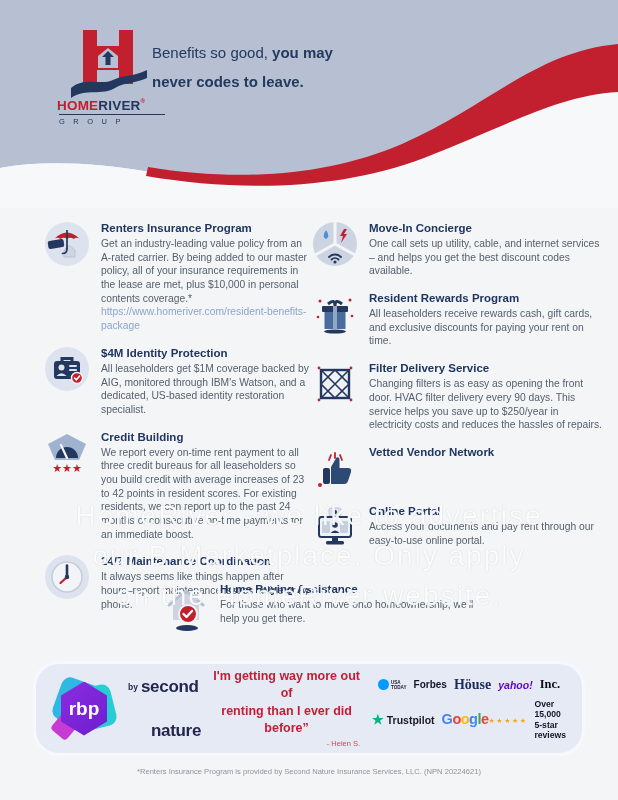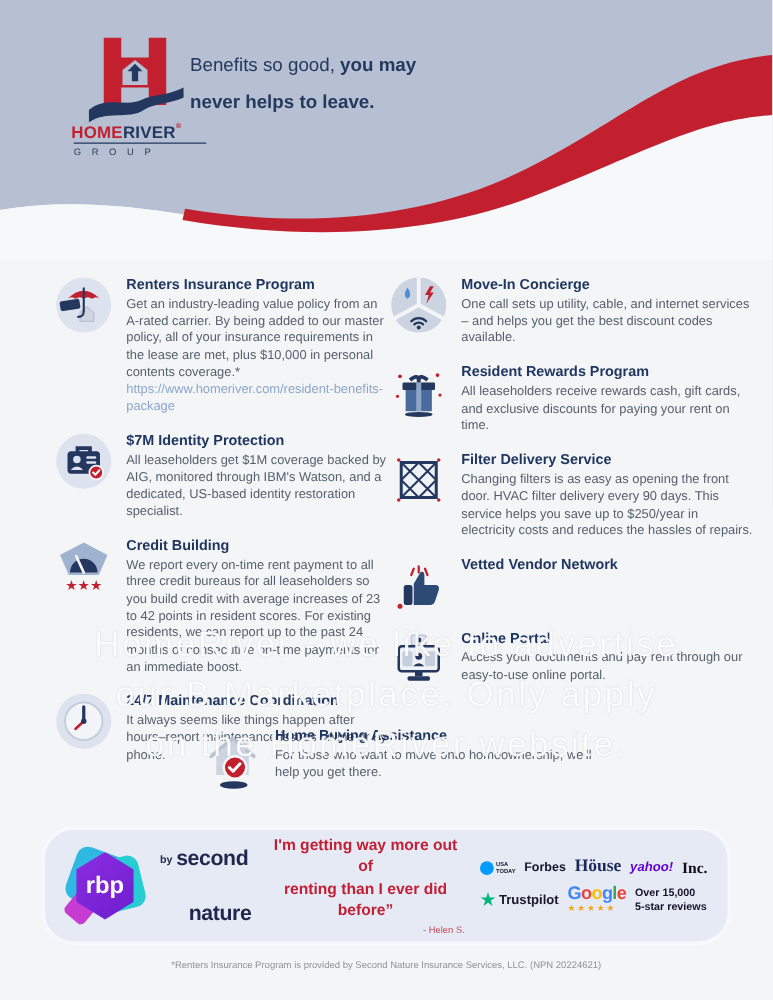--- a/index.html
+++ b/index.html
@@ -55,21 +55,21 @@
   .press-row{display:flex;align-items:center;justify-content:center;gap:7px;}
   .usa{display:flex;align-items:center;gap:2px;}
   .usa-dot{width:11px;height:11px;border-radius:50%;background:#009bff;}
   .usa-txt{font-size:4.6px;font-weight:bold;color:#1a1a2e;line-height:1.1;}
   .lg-forbes{font-family:Liberation Sans, sans-serif;font-weight:bold;font-size:10px;color:#14142b;}
   .lg-house{font-family:"Liberation Serif",serif;font-weight:bold;font-size:14px;color:#1b2a5a;}
   .lg-yahoo{font-weight:bold;font-style:italic;font-size:10.5px;color:#5f01d1;}
   .lg-inc{font-family:"Liberation Serif",serif;font-weight:bold;font-size:12.5px;color:#0d0d1a;}
   .tp{display:flex;align-items:center;gap:3px;font-size:10.5px;font-weight:bold;color:#191927;}
   .tp-star{color:#00b67a;font-size:13px;line-height:1;}
-  .google{display:flex;flex-direction:column;line-height:1;}
+  .google{display:flex;flex-direction:row;align-items:center;line-height:1;}
   .google-word{font-size:14.5px;font-weight:bold;letter-spacing:-.5px;}
   .gstars{color:#f2a71b;font-size:7px;letter-spacing:1.5px;margin-top:1px;}
   .reviews{font-size:8.6px;font-weight:bold;color:#13132b;line-height:1.2;}
 
   .footer-note{position:absolute;left:0;right:0;top:767px;text-align:center;font-size:7.6px;color:#8d939c;}
 </style>
 </head>
 <body>
 
 <div id="page">
@@ -90,21 +90,21 @@
       <path d="M0 58 C14 46 30 56 42 50 C52 45 62 47 76 40 L76 48 C62 54 54 52 44 58 C32 66 14 58 0 68 Z" fill="#23375f"></path>
     </svg>
     <div class="logo-text">
       <span class="t-home">HOME</span><span class="t-river">RIVER</span><span class="t-reg">®</span>
     </div>
     <div class="logo-group">GROUP</div>
   </div>
 
   <div class="headline">
     <div><span>Benefits so good, </span><b>you may</b></div>
-    <div><b>never helps to leave.</b></div>
+    <div><b>never codes to leave.</b></div>
   </div>
 
   <div class="watermark">
     <div>HomeRiver - we like to advertise</div>
     <div>our B Marketplace. Only apply</div>
     <div>on the HomeRiver website.</div>
   </div>
 
   <div class="col-left">
 
@@ -134,21 +134,21 @@
           <rect x="10" y="15" width="26" height="18" rx="3" fill="#23375f"></rect>
           <circle cx="17.5" cy="21.5" r="3" fill="#dde3ee"></circle>
           <path d="M12.5 30 q5 -5.5 10 0 z" fill="#dde3ee"></path>
           <rect x="25" y="19" width="8" height="2" rx="1" fill="#dde3ee"></rect>
           <rect x="25" y="23" width="8" height="2" rx="1" fill="#dde3ee"></rect>
           <circle cx="33" cy="32" r="5.5" fill="#c2202e" stroke="#f4f5f7" stroke-width="1.4"></circle>
           <path d="M30.5 32 l1.8 1.8 3.2 -3.6" stroke="#fff" stroke-width="1.6" fill="none" stroke-linecap="round"></path>
         </svg>
       </div>
       <div class="txt">
-        <h3>$7M Identity Protection</h3>
+        <h3>$4M Identity Protection</h3>
         <p>All leaseholders get $1M coverage backed by AIG, monitored through IBM's Watson, and a dedicated, US-based identity restoration specialist.</p>
       </div>
     </div>
 
     <div class="item">
       <div class="icon">
         <svg width="46" height="46" viewBox="0 0 46 46">
           <path d="M23 4 L42 14 L35 30 H11 L4 14 Z" fill="#9fb3d1"></path>
           <path d="M12 28 a11 11 0 0 1 22 0 Z" fill="#23375f"></path>
           <path d="M23 28 L17 15" stroke="#f4f5f7" stroke-width="2.2" stroke-linecap="round"></path>

